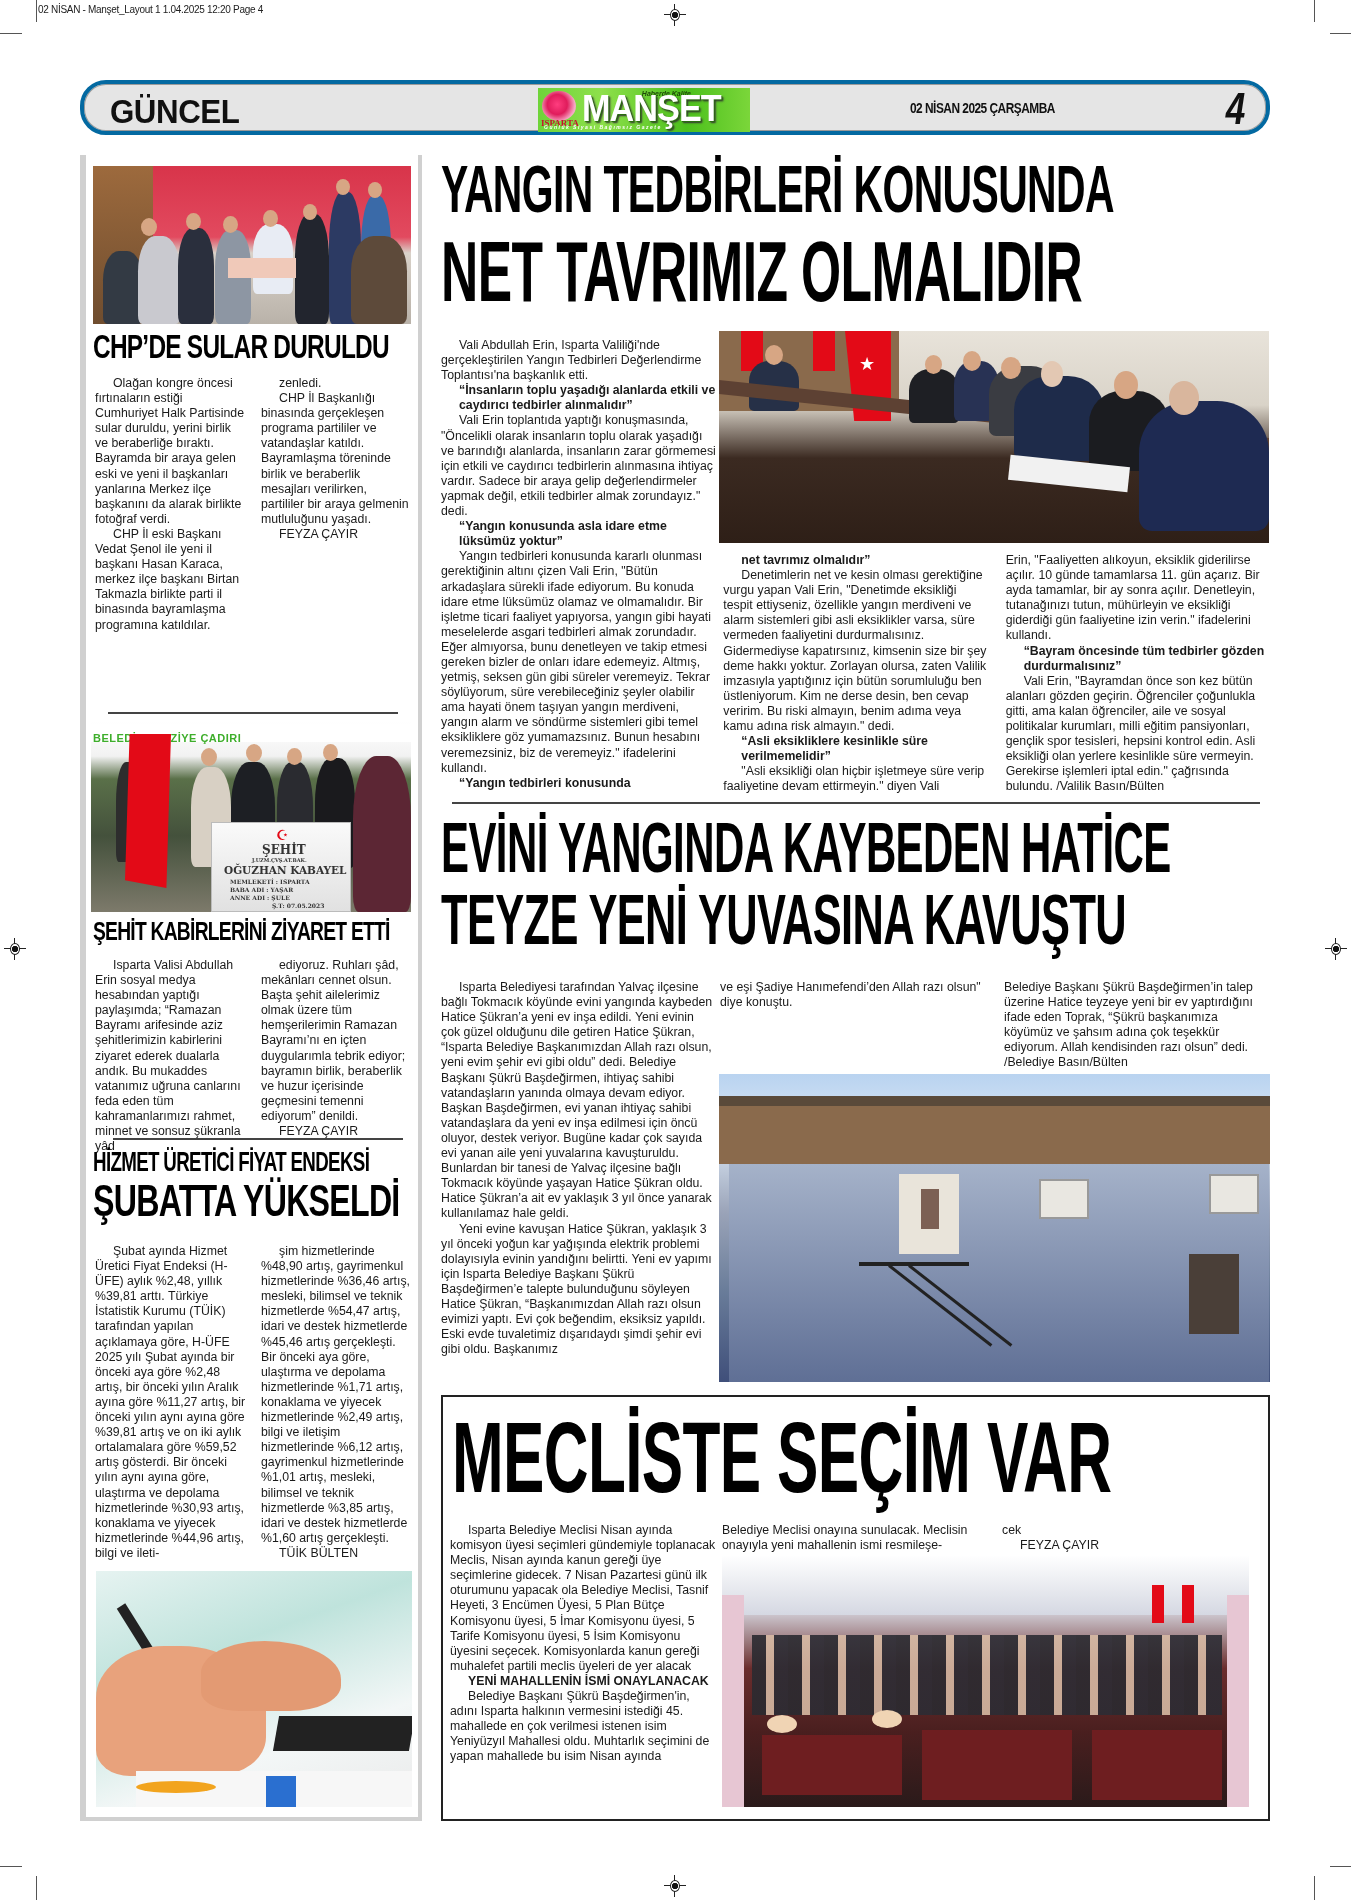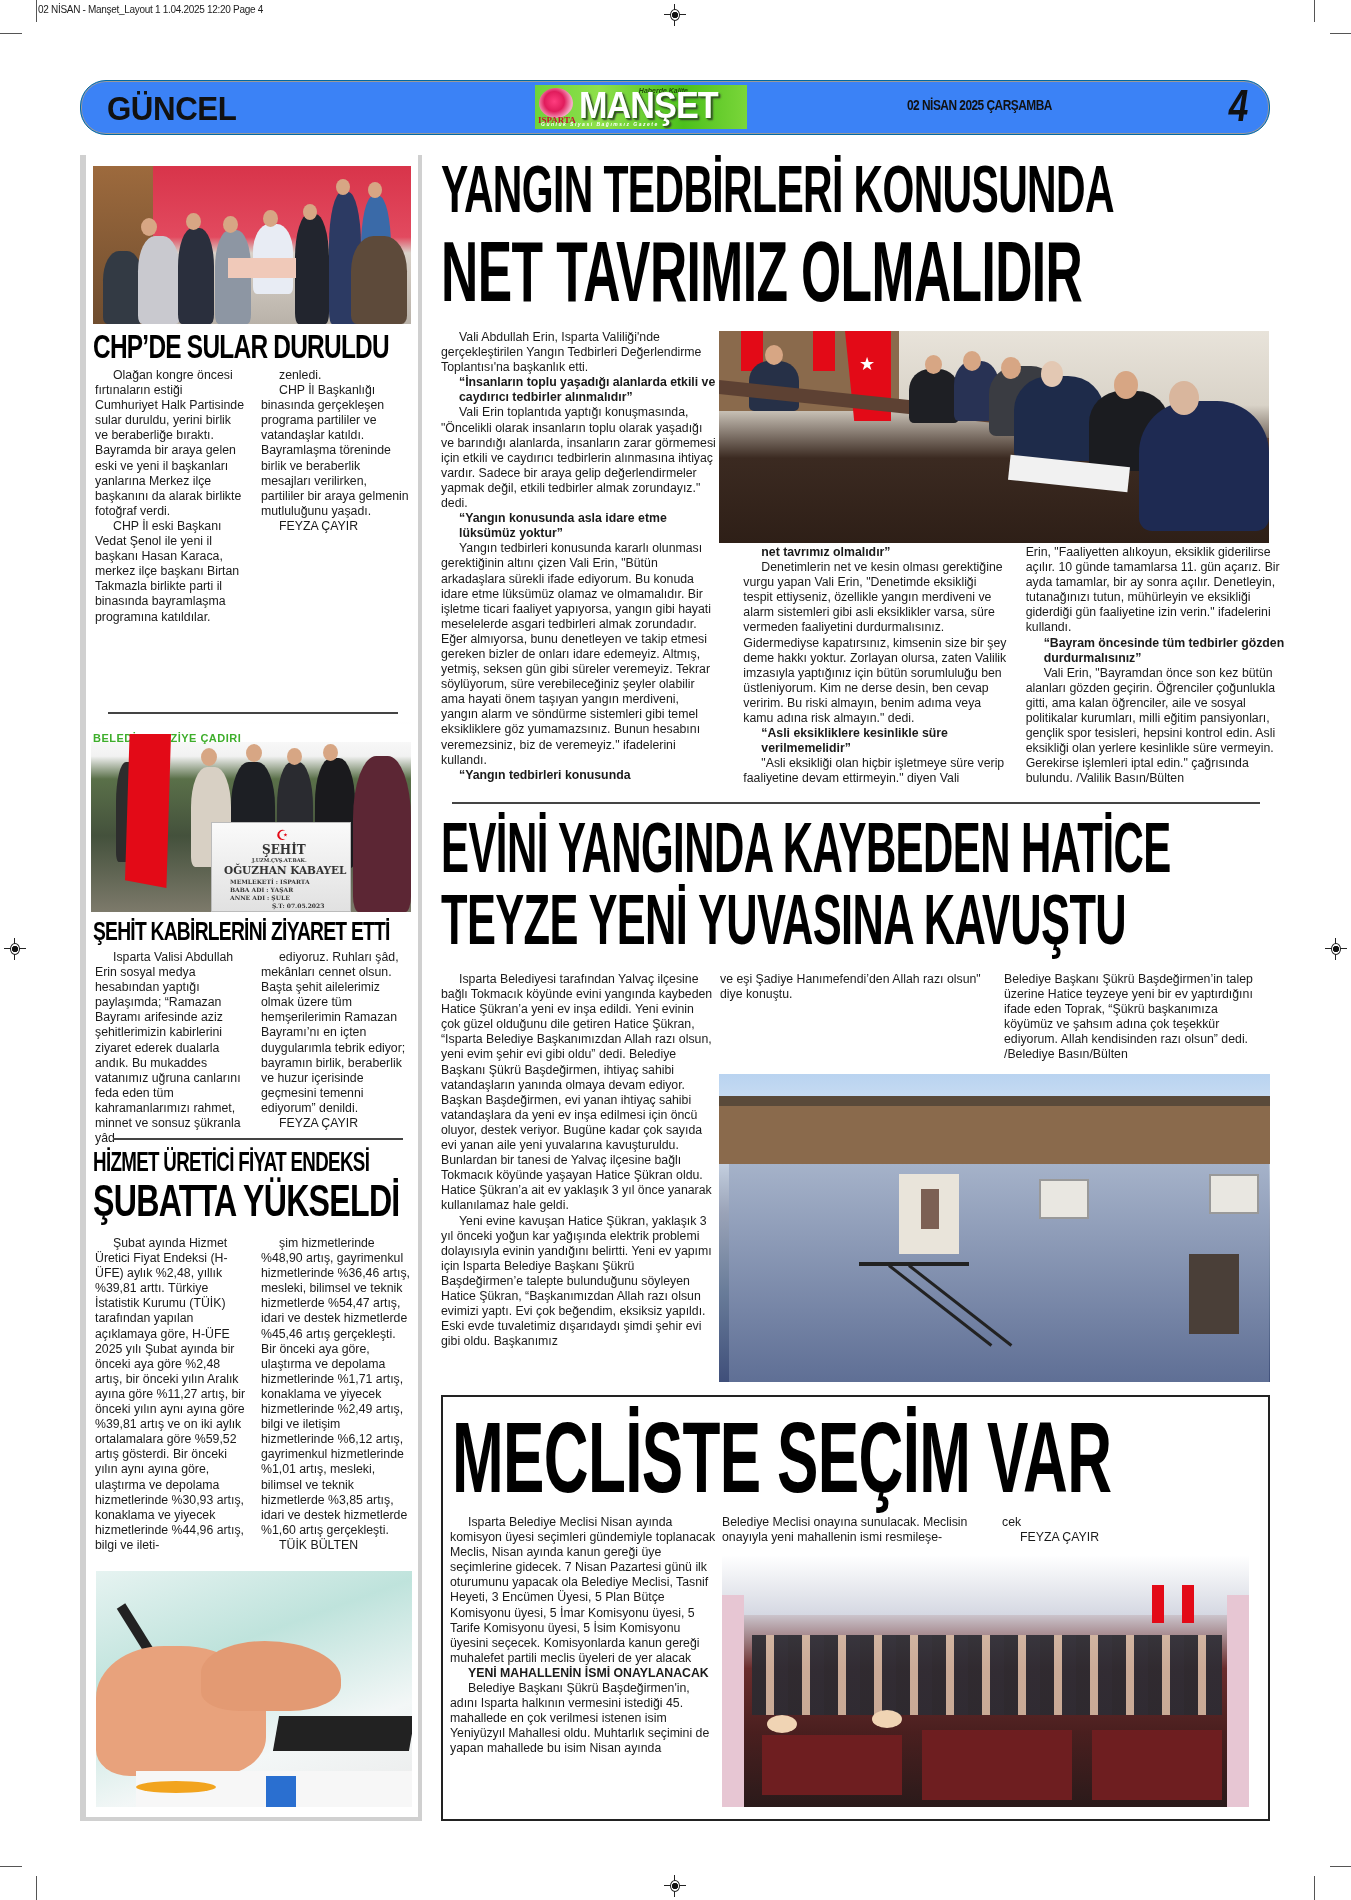--- a/index.html
+++ b/index.html
@@ -8,36 +8,36 @@
 
   .slug { position: absolute; left: 38px; top: 4px; font-size: 10px; font-family: "Liberation Sans Narrow", "Liberation Sans", sans-serif; color: #222; letter-spacing: -0.3px; }
   .crop-v { position: absolute; width: 1px; background: #555; }
   .crop-h { position: absolute; height: 1px; background: #555; }
   .reg { position: absolute; width: 22px; height: 22px; }
   .reg:before { content: ""; position: absolute; left: 10px; top: 0; width: 1px; height: 22px; background: #222; }
   .reg:after { content: ""; position: absolute; left: 0; top: 10px; width: 22px; height: 1px; background: #222; }
   .reg .dot { position: absolute; left: 6px; top: 5px; width: 10px; height: 12px; border-radius: 50%; border: 1px solid #222; background: radial-gradient(circle, #111 45%, #fff 50%); z-index: 1; }
 
   
-  .masthead { position: absolute; left: 80px; top: 80px; width: 1190px; height: 55px; border: 1px solid #0369a1; border-radius: 26px; background: #3b82f6; box-shadow: inset 0 0 0 1px #9a9a9a; }
+  .masthead { position: absolute; left: 80px; top: 80px; width: 1190px; height: 55px; border: 4px solid #0369a1; border-radius: 26px; background: #e5e5e5; box-shadow: inset 0 0 0 1px #9a9a9a; }
   .section-label { position: absolute; left: 26px; top: 8px; font-size: 34px; font-weight: bold; letter-spacing: -0.5px; transform: scaleX(0.92); transform-origin: left; color: #111; }
   .logo { position: absolute; left: 454px; top: 4px; width: 212px; height: 44px; background: linear-gradient(90deg, #6fd43a 0%, #8ee04b 30%, #4cc01c 70%, #7bd63a 100%); overflow: hidden; }
   .logo .rose { position: absolute; left: 4px; top: 3px; width: 34px; height: 30px; border-radius: 50%; background: radial-gradient(circle at 45% 45%, #ff3d7f, #e01c5c 40%, #f6a6c4 70%, #f4c9d8); }
   .logo .isparta { position: absolute; left: 3px; top: 30px; font-size: 9px; font-family: "Liberation Serif", serif; color: #c8102e; font-weight: bold; }
   .logo .word { position: absolute; left: 44px; top: 0px; font-size: 36px; font-weight: bold; color: #fff; letter-spacing: -1px; text-shadow: 1px 1px 0 #2b6d10, 2px 2px 2px #333; transform: scaleX(0.95); transform-origin: left; }
   .logo .tag { position: absolute; left: 98px; top: 2px; font-size: 7px; font-style: italic; font-weight: bold; color: #1e4a08; }
   .logo .sub { position: absolute; left: 6px; top: 36px; font-size: 5px; color: #fff; letter-spacing: 1.5px; font-style: italic; font-weight: bold; }
   .header-date { position: absolute; left: 826px; top: 16px; font-size: 14px; font-weight: bold; letter-spacing: -0.6px; transform: scaleX(0.85); transform-origin: left; }
   .page-number { position: absolute; right: 22px; top: 0px; font-size: 44px; font-weight: 900; font-style: italic; letter-spacing: -1px; transform: scaleX(0.8); transform-origin: right; }
 
   
   .left-col { position: absolute; left: 80px; top: 155px; width: 342px; height: 1666px; border: 4px solid #d0d0d0; border-top: none; border-left: 6px solid #d0d0d0; }
   .photo { position: absolute; overflow: hidden; }
   .headline { position: absolute; font-weight: 900; color: #000; white-space: nowrap; transform-origin: left top; font-family: "Liberation Sans", sans-serif; letter-spacing: -1px; }
-  .body-cols { position: absolute; display: flex; gap: 14px; font-size: 12.3px; line-height: 15.1px; color: #1a1a1a; }
+  .body-cols { position: absolute; display: flex; gap: 14px; font-size: 12.3px; line-height: 15.1px; color: #1a1a1a; margin-top: 8px; }
   .body-cols .col { flex: 1; }
   .col p { text-indent: 18px; text-align: left; }
   .col p.noind { text-indent: 0; }
   .col p.sub { font-weight: bold; padding-left: 18px; text-indent: 0; }
   .col p.sign { text-indent: 0; padding-left: 18px; }
   .rule { position: absolute; height: 2px; background: #444; }
 
   
   .chp-photo { background: linear-gradient(180deg, #d8344a 0%, #e24a5f 45%, #d9d2c9 55%, #b9b2a9 100%); }
   .chp-photo .win { position: absolute; left: 0; top: 0; width: 60px; height: 100%; background: linear-gradient(180deg, #9d6a3d, #6f4d2f); }
@@ -213,21 +213,21 @@
   <div class="person" style="left:370px;top:60px;width:80px;height:80px;background:#1b1c20;"></div>
   <div class="person" style="left:420px;top:70px;width:130px;height:130px;background:#1e2a52;"></div>
   <div class="head" style="left:206px;top:24px;width:17px;height:19px;"></div>
   <div class="head" style="left:244px;top:20px;width:18px;height:20px;"></div>
   <div class="head" style="left:282px;top:26px;width:20px;height:22px;"></div>
   <div class="head" style="left:322px;top:30px;width:22px;height:26px;background:#e3c8b3;"></div>
   <div class="head" style="left:395px;top:40px;width:24px;height:28px;"></div>
   <div class="head" style="left:450px;top:50px;width:30px;height:34px;background:#d9b69d;"></div>
   <div style="position:absolute;left:290px;top:130px;width:120px;height:25px;background:#f1f1f1;transform:rotate(6deg);"></div>
 </div>
-<div class="body-cols" style="left:461px;top:545px;width:829px;gap:18px;">
+<div class="body-cols" style="left:441px;top:545px;width:829px;gap:18px;">
   <div class="col" id="yangin-c1b" style="visibility:hidden;"></div>
   <div class="col" id="yangin-c2">
       <p class="sub">net tavrımız olmalıdır”</p>
       <p>Denetimlerin net ve kesin olması gerektiğine vurgu yapan Vali Erin, "Denetimde eksikliği tespit ettiyseniz, özellikle yangın merdiveni ve alarm sistemleri gibi asli eksiklikler varsa, süre vermeden faaliyetini durdurmalısınız. Gidermediyse kapatırsınız, kimsenin size bir şey deme hakkı yoktur. Zorlayan olursa, zaten Valilik imzasıyla yaptığınız için bütün sorumluluğu ben üstleniyorum. Kim ne derse desin, ben cevap veririm. Bu riski almayın, benim adıma veya kamu adına risk almayın." dedi.</p>
       <p class="sub">“Asli eksikliklere kesinlikle süre verilmemelidir”</p>
       <p>"Asli eksikliği olan hiçbir işletmeye süre verip faaliyetine devam ettirmeyin." diyen Vali</p>
     </div>
   <div class="col" id="yangin-c3">
       <p class="noind">Erin, "Faaliyetten alıkoyun, eksiklik giderilirse açılır. 10 günde tamamlarsa 11. gün açarız. Bir ayda tamamlar, bir ay sonra açılır. Denetleyin, tutanağınızı tutun, mühürleyin ve eksikliği giderdiği gün faaliyetine izin verin." ifadelerini kullandı.</p>
       <p class="sub">“Bayram öncesinde tüm tedbirler gözden durdurmalısınız”</p>

